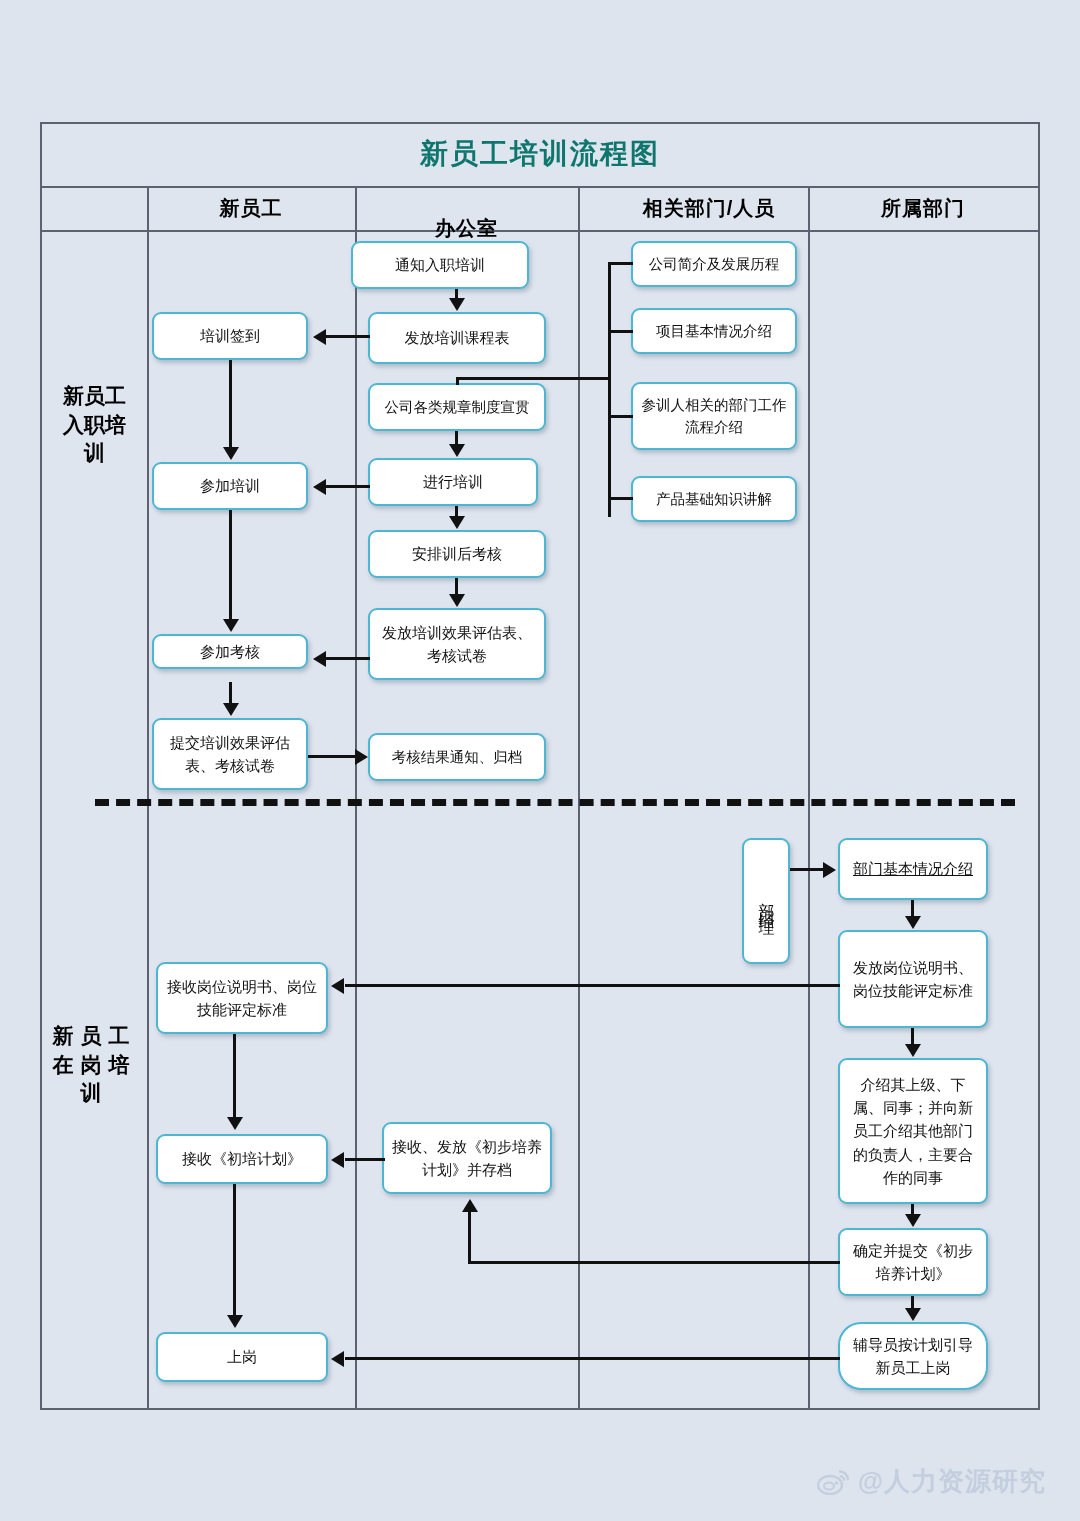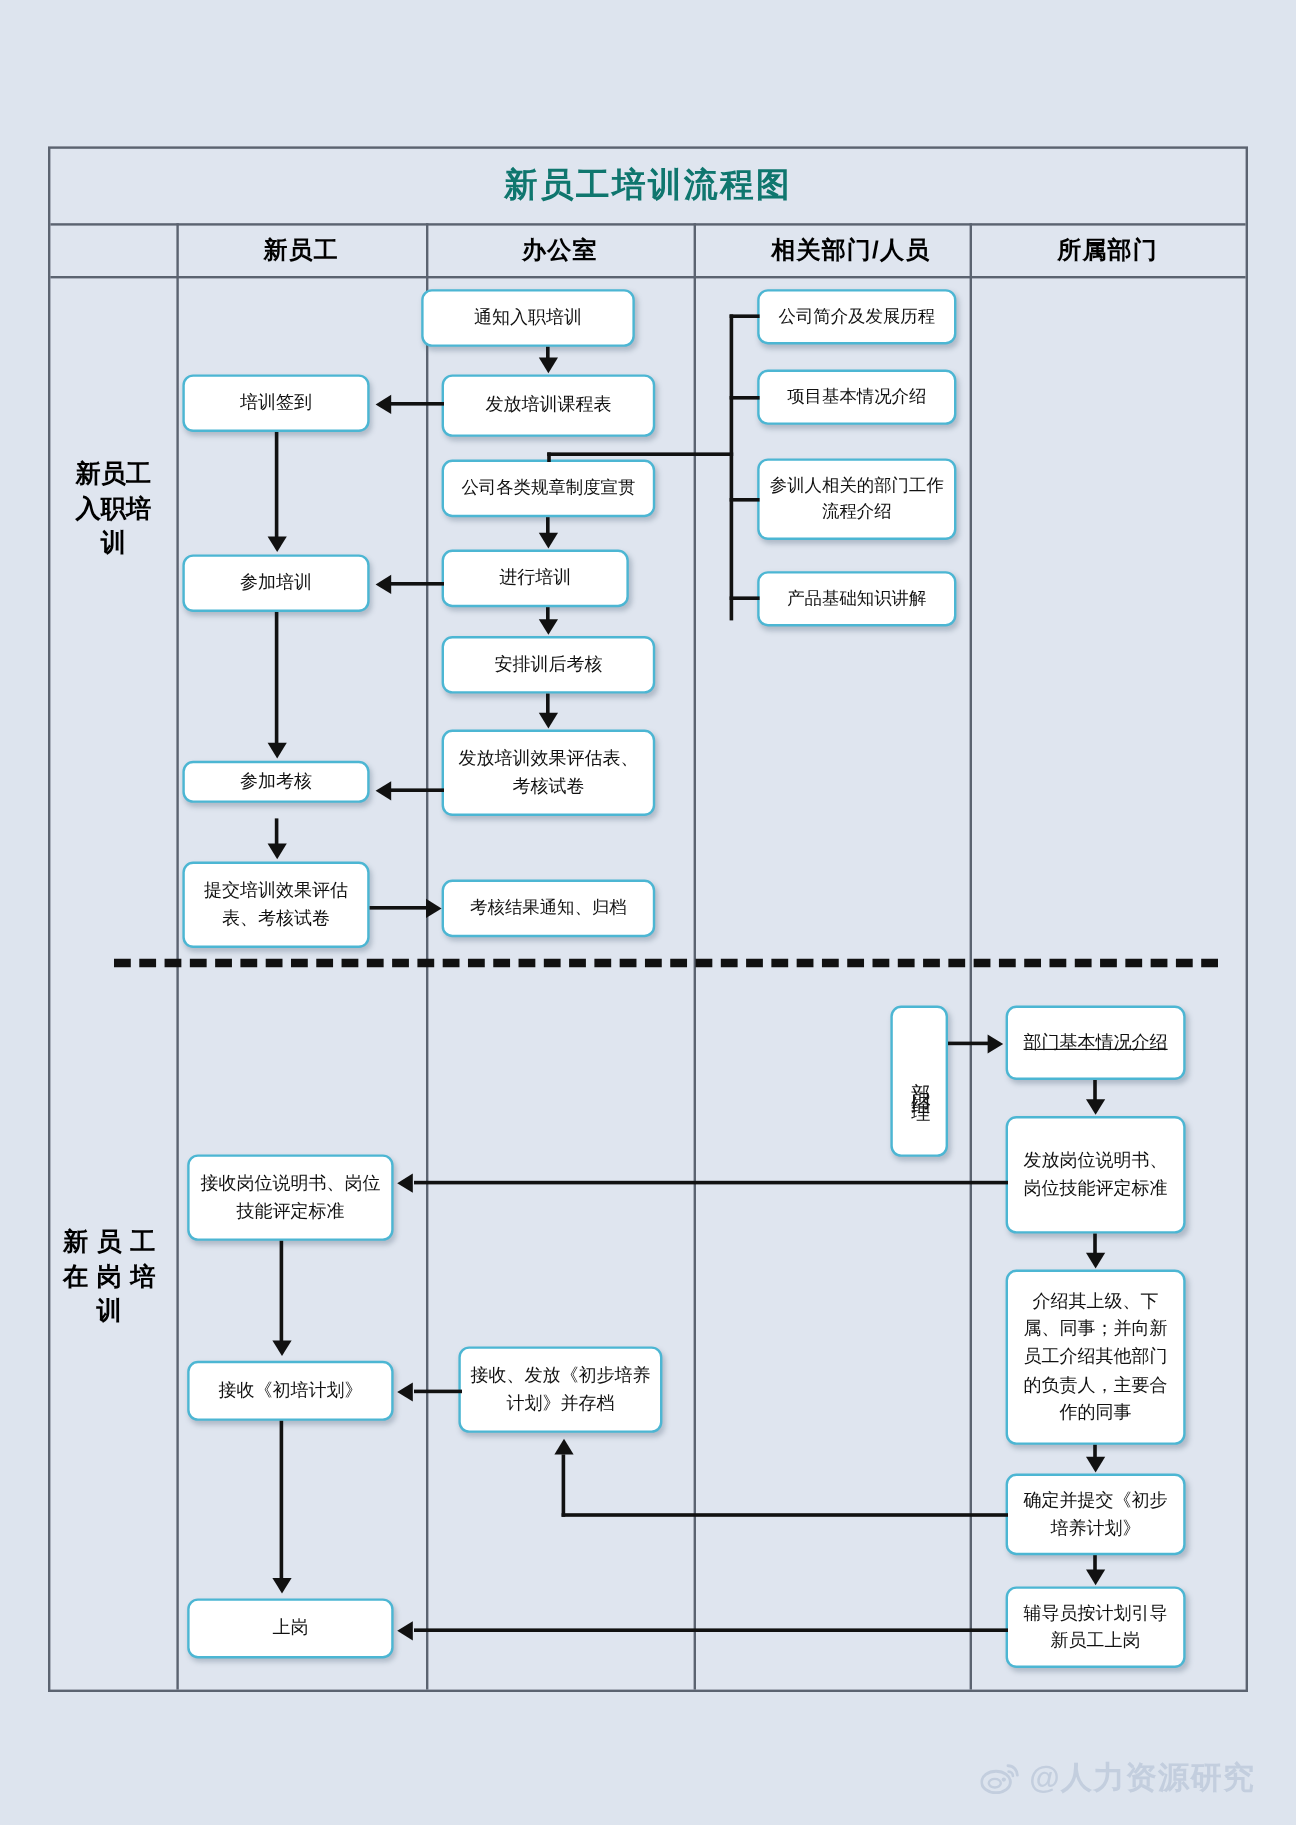--- a/index.html
+++ b/index.html
@@ -85,31 +85,31 @@
     <div class="hline" style="top:106px;"></div>
     <div class="vline" style="left:105px;top:62px;height:1222px;"></div>
     <div class="vline" style="left:313px;top:62px;height:1222px;"></div>
     <div class="vline" style="left:536px;top:62px;height:1222px;"></div>
     <div class="vline" style="left:766px;top:62px;height:1222px;"></div>
   </div>
 
   <div class="title">新员工培训流程图</div>
 
   <div class="colhead" style="left:147px;width:208px;">新员工</div>
-  <div class="colhead" style="left:355px;width:223px;">办公室</div>
+  <div class="colhead" style="left:355px;width:223px;margin-top:20px;">办公室</div>
   <div class="colhead" style="left:578px;width:230px;margin-left:16px;">相关部门/人员</div>
   <div class="colhead" style="left:808px;width:230px;">所属部门</div>
 
   <div class="rowlabel" style="top:360px;height:130px;">新员工<br>入职培<br>训</div>
   <div class="rowlabel spaced" style="top:1000px;height:130px;">新员工<br>在岗培<br>训</div>
 
   <div class="node" style="left:351px;top:241px;width:178px;height:48px;">通知入职培训</div>
   <div class="node" style="left:368px;top:312px;width:178px;height:52px;">发放培训课程表</div>
   <div class="node sm" style="left:368px;top:383px;width:178px;height:48px;">公司各类规章制度宣贯</div>
-  <div class="node" style="left:368px;top:458px;width:156px;height:48px;">进行培训</div>
+  <div class="node" style="left:368px;top:458px;width:170px;height:48px;">进行培训</div>
   <div class="node" style="left:368px;top:530px;width:178px;height:48px;">安排训后考核</div>
   <div class="node" style="left:368px;top:608px;width:178px;height:72px;">发放培训效果评估表、考核试卷</div>
   <div class="node sm" style="left:368px;top:733px;width:178px;height:48px;">考核结果通知、归档</div>
 
   <div class="node" style="left:152px;top:312px;width:156px;height:48px;">培训签到</div>
   <div class="node" style="left:152px;top:462px;width:156px;height:48px;">参加培训</div>
   <div class="node" style="left:152px;top:634px;width:156px;height:35px;">参加考核</div>
   <div class="node" style="left:152px;top:718px;width:156px;height:72px;">提交培训效果评估表、考核试卷</div>
 
   <div class="node sm" style="left:631px;top:241px;width:166px;height:46px;">公司简介及发展历程</div>
@@ -159,21 +159,21 @@
   <div class="ln lnh" style="left:608px;top:497px;width:25px;"></div>
 
   <div class="dashed"></div>
 
   <div class="node vert" style="left:742px;top:838px;width:48px;height:126px;">部门经理</div>
 
   <div class="node" style="left:838px;top:838px;width:150px;height:62px;text-decoration:underline;">部门基本情况介绍</div>
   <div class="node" style="left:838px;top:930px;width:150px;height:98px;">发放岗位说明书、岗位技能评定标准</div>
   <div class="node" style="left:838px;top:1058px;width:150px;height:146px;">介绍其上级、下属、同事；并向新员工介绍其他部门的负责人，主要合作的同事</div>
   <div class="node" style="left:838px;top:1228px;width:150px;height:68px;">确定并提交《初步培养计划》</div>
-  <div class="node" style="left:838px;top:1322px;width:150px;height:68px;">辅导员按计划引导新员工上岗</div>
+  <div class="node" style="left:838px;top:1322px;width:150px;height:68px;border-radius:23px;">辅导员按计划引导新员工上岗</div>
 
   <div class="node" style="left:382px;top:1122px;width:170px;height:72px;">接收、发放《初步培养计划》并存档</div>
 
   <div class="node" style="left:156px;top:962px;width:172px;height:72px;">接收岗位说明书、岗位技能评定标准</div>
   <div class="node" style="left:156px;top:1134px;width:172px;height:50px;">接收《初培计划》</div>
   <div class="node" style="left:156px;top:1332px;width:172px;height:50px;">上岗</div>
 
   <div class="ln lnh" style="left:790px;top:868px;width:34px;"></div>
   <div class="arrow arr-right" style="left:823px;top:862px;"></div>
 

